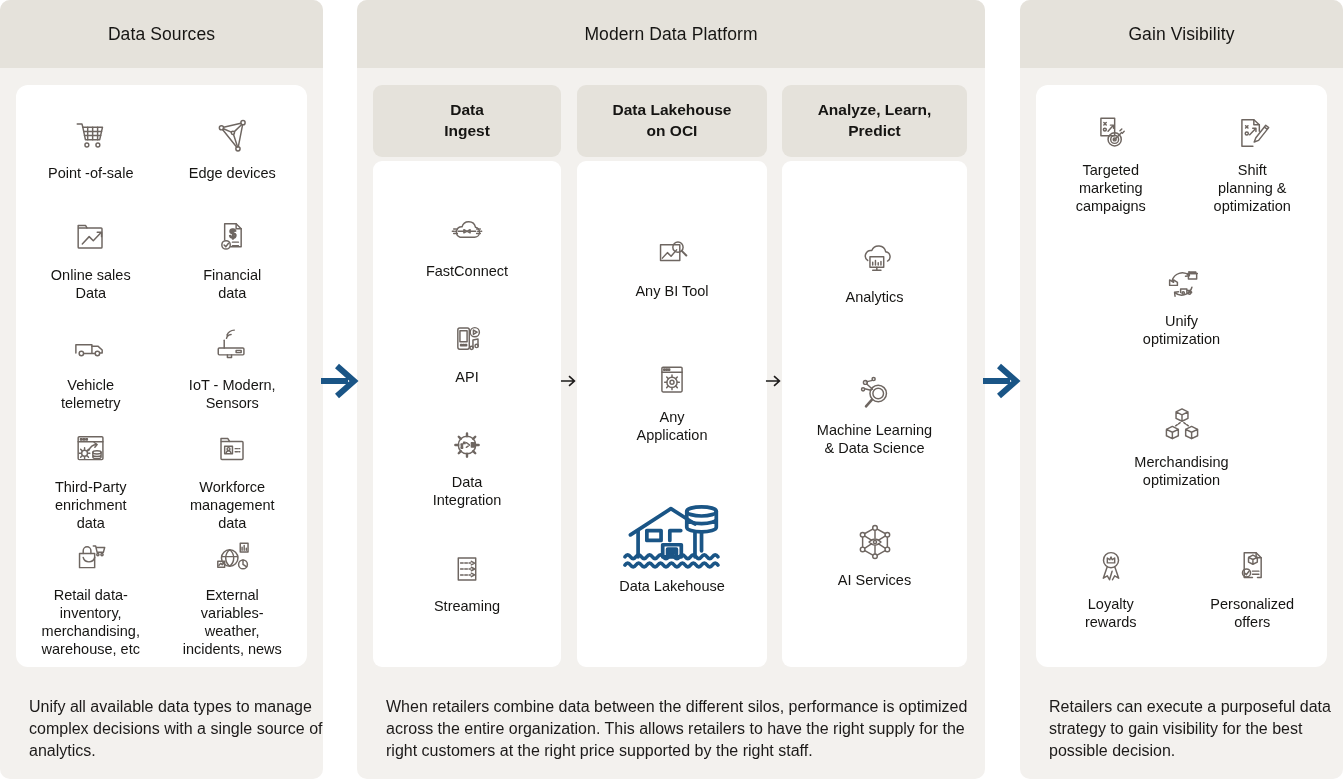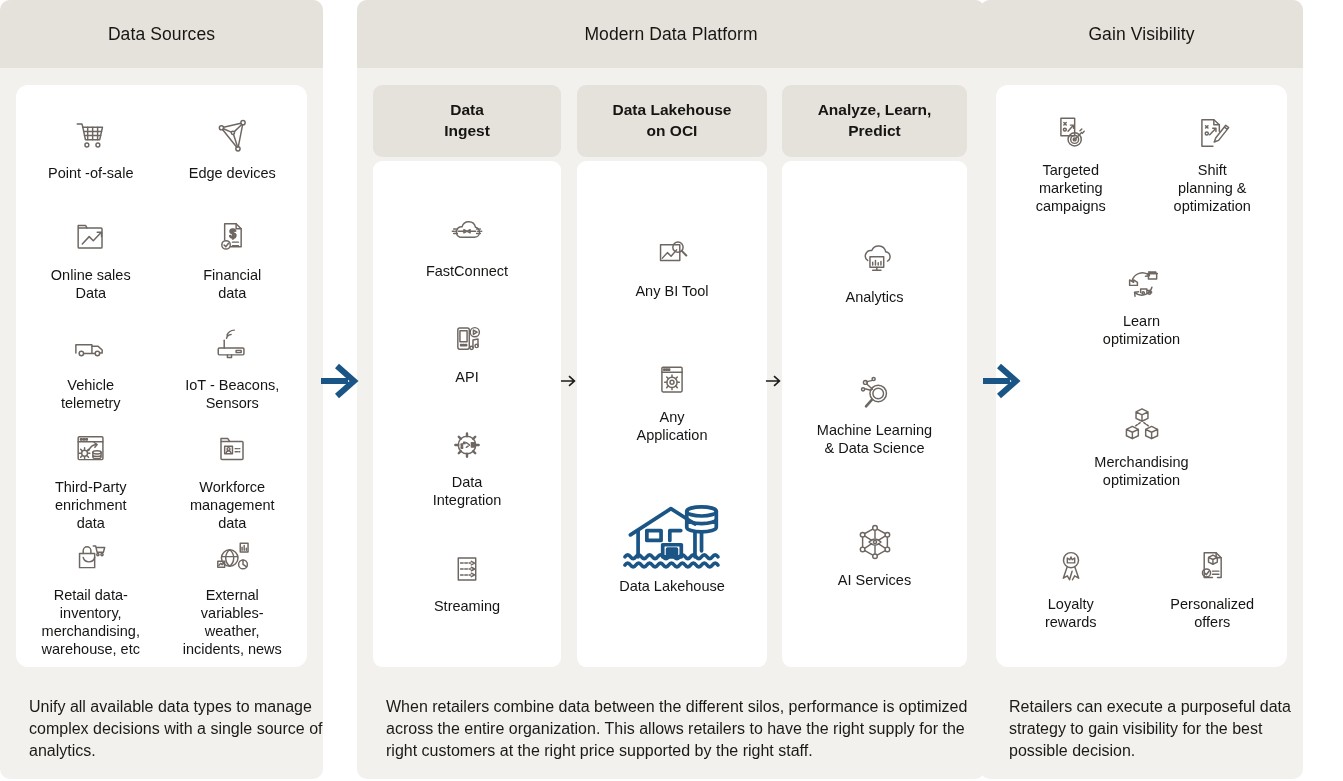--- a/index.html
+++ b/index.html
@@ -7,21 +7,21 @@
     --header_bg:#e5e2db; --panel_bg:#f3f1ee; --card_bg:#ffffff; --text:#161513;
   }
   *{box-sizing:border-box}
   html,body{margin:0;padding:0}
   body{width:1343px;height:781px;position:relative;background:#fff;
        font-family:"Liberation Sans",sans-serif;color:var(--text);overflow:hidden}
   .canvas{position:absolute;inset:0}
   .col{position:absolute;top:0;height:779px;background:var(--panel_bg);border-radius:10px}
   #col-sources{left:0;width:323px}
   #col-platform{left:357px;width:628px}
-  #col-visibility{left:980px;width:323px}
+  #col-visibility{left:1020px;width:323px}
   .col-header{position:absolute;top:0;left:0;right:0;height:68px;background:var(--header_bg);
       border-radius:10px 10px 0 0;display:flex;align-items:center;justify-content:center;
       font-weight:normal;font-size:17.5px;letter-spacing:.1px}
   .card{position:absolute;left:16px;top:85px;width:291px;height:582px;background:var(--card_bg);border-radius:12px;padding:8px 4px}
   .grid{display:grid;grid-template-columns:1fr 1fr;grid-auto-rows:1fr;width:100%;height:100%;
       align-items:center;justify-items:center}
   .item{display:flex;flex-direction:column;align-items:center;text-align:center;max-width:150px}
   .item.wide{grid-column:1 / -1}
   .item-label{font-size:14.5px;line-height:1.24;white-space:pre-line;margin-top:7px}
   .item-icon{width:44px;height:44px;stroke:var(--icon_gray);stroke-width:1.6;fill:none;
@@ -312,21 +312,21 @@
             <svg class="item-icon" viewBox="0 0 48 48">
               <use href="#sym-truck"></use>
             </svg>
             <div class="item-label">Vehicle
 telemetry</div>
           </div>
           <div class="item">
             <svg class="item-icon" viewBox="0 0 48 48">
               <use href="#sym-iot-router"></use>
             </svg>
-            <div class="item-label">IoT - Beacons,
+            <div class="item-label">IoT - Modern,
 Sensors</div>
           </div>
           <div class="item">
             <svg class="item-icon" viewBox="0 0 48 48">
               <use href="#sym-third-party"></use>
             </svg>
             <div class="item-label">Third-Party
 enrichment
 data</div>
           </div>
@@ -462,21 +462,21 @@
               <use href="#sym-shift-planning"></use>
             </svg>
             <div class="item-label">Shift
 planning &amp;
 optimization</div>
           </div>
           <div class="item wide">
             <svg class="item-icon" viewBox="0 0 48 48">
               <use href="#sym-supply-cycle"></use>
             </svg>
-            <div class="item-label">Learn
+            <div class="item-label">Unify
 optimization</div>
           </div>
           <div class="item wide">
             <svg class="item-icon" viewBox="0 0 48 48">
               <use href="#sym-merch-cubes"></use>
             </svg>
             <div class="item-label">Merchandising
 optimization</div>
           </div>
           <div class="item">

